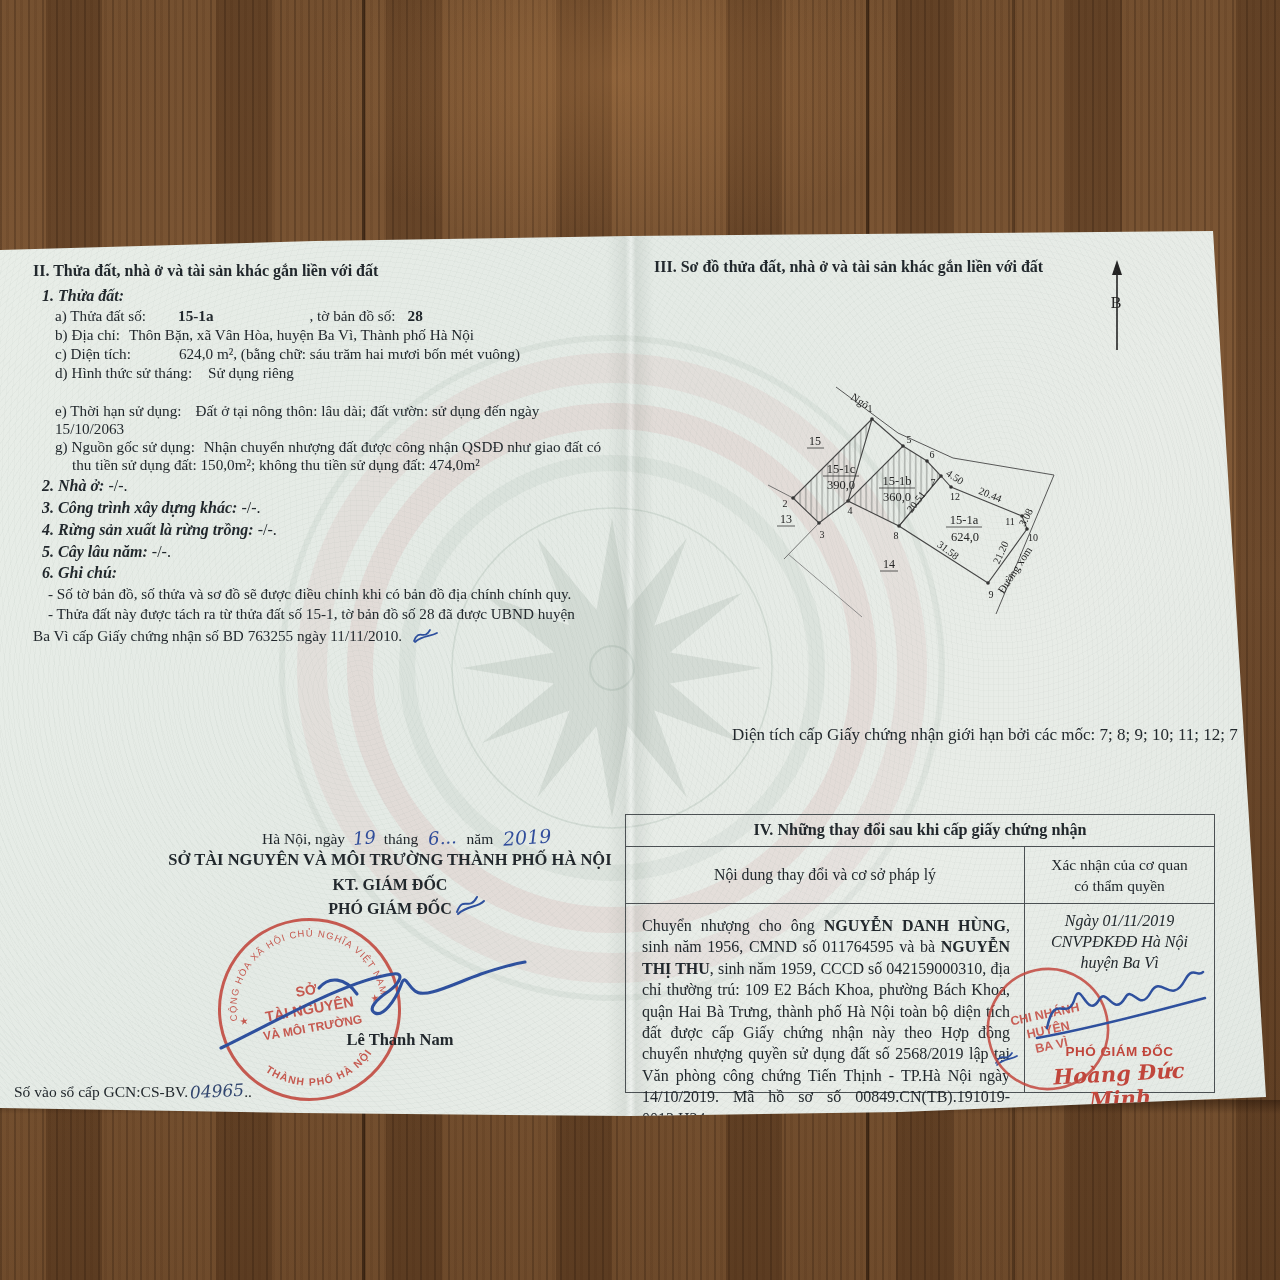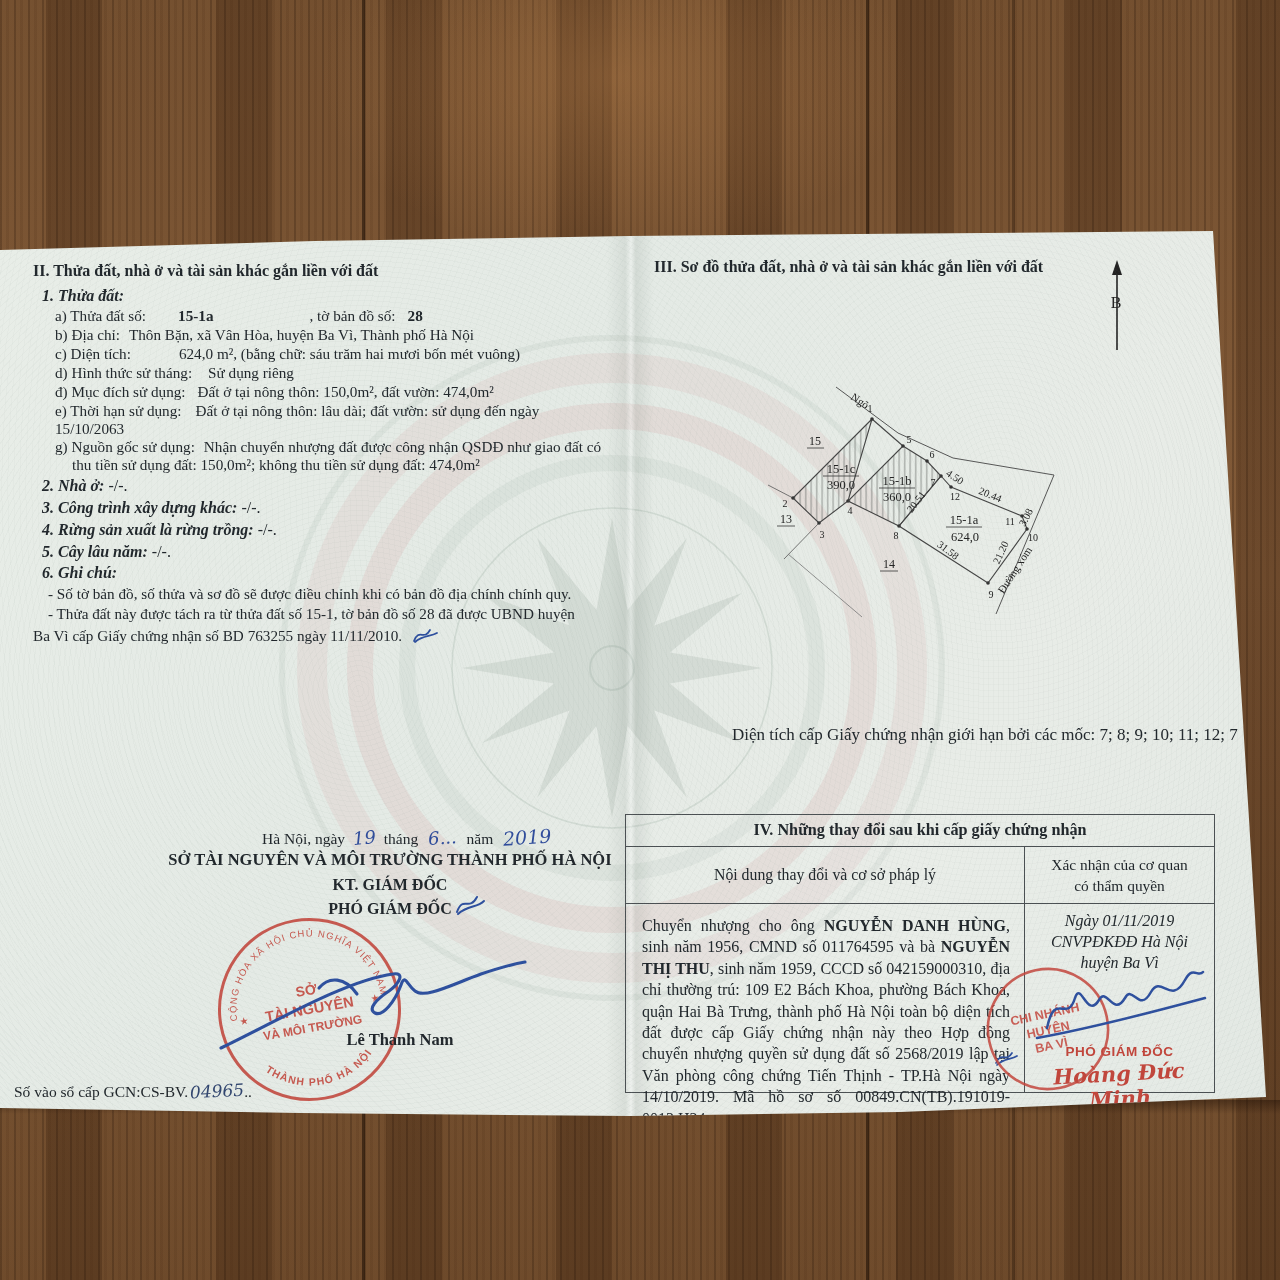--- a/index.html
+++ b/index.html
@@ -83,23 +83,20 @@
   </div>
   <div class="abs t15" style="left:55px;top:326px">
     <span>b) Địa chỉ:</span><span style="margin-left:9px">Thôn Bặn, xã Vân Hòa, huyện Ba Vì, Thành phố Hà Nội</span>
   </div>
   <div class="abs t15" style="left:55px;top:345px">
     <span>c) Diện tích:</span><span style="margin-left:48px">624,0 m², (bằng chữ: sáu trăm hai mươi bốn mét vuông)</span>
   </div>
   <div class="abs t15" style="left:55px;top:364px">
     <span>d) Hình thức sử tháng:</span><span style="margin-left:16px">Sử dụng riêng</span>
   </div>
-  <div class="abs t15" style="left:55px;top:383px">
-    <span>đ) Mục đích sử dụng:</span><span style="margin-left:12px">Đất ở tại nông thôn: 150,0m², đất vườn: 474,0m²</span>
-  </div>
   <div class="abs t15" style="left:55px;top:402px">
     <span>e) Thời hạn sử dụng:</span><span style="margin-left:14px">Đất ở tại nông thôn: lâu dài; đất vườn: sử dụng đến ngày</span>
   </div>
   <div class="abs t15" style="left:55px;top:420px">15/10/2063</div>
   <div class="abs t15" style="left:55px;top:438px">
     <span>g) Nguồn gốc sử dụng:</span><span style="margin-left:9px">Nhận chuyển nhượng đất được công nhận QSDĐ như giao đất có</span>
   </div>
   <div class="abs t15" style="left:72px;top:456px">thu tiền sử dụng đất: 150,0m²; không thu tiền sử dụng đất: 474,0m²</div>
 
   <div class="abs t16" style="left:42px;top:477px">

